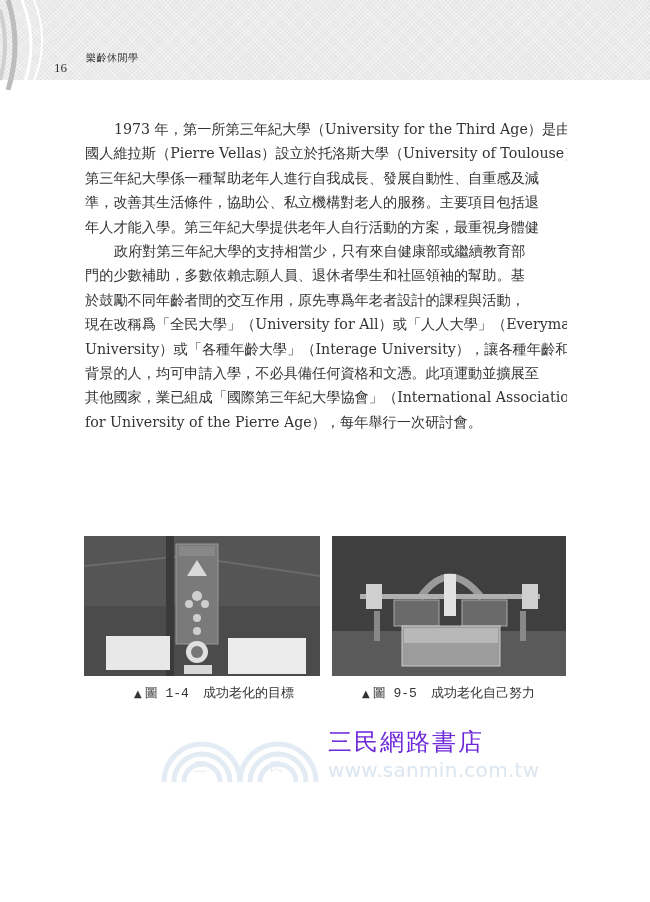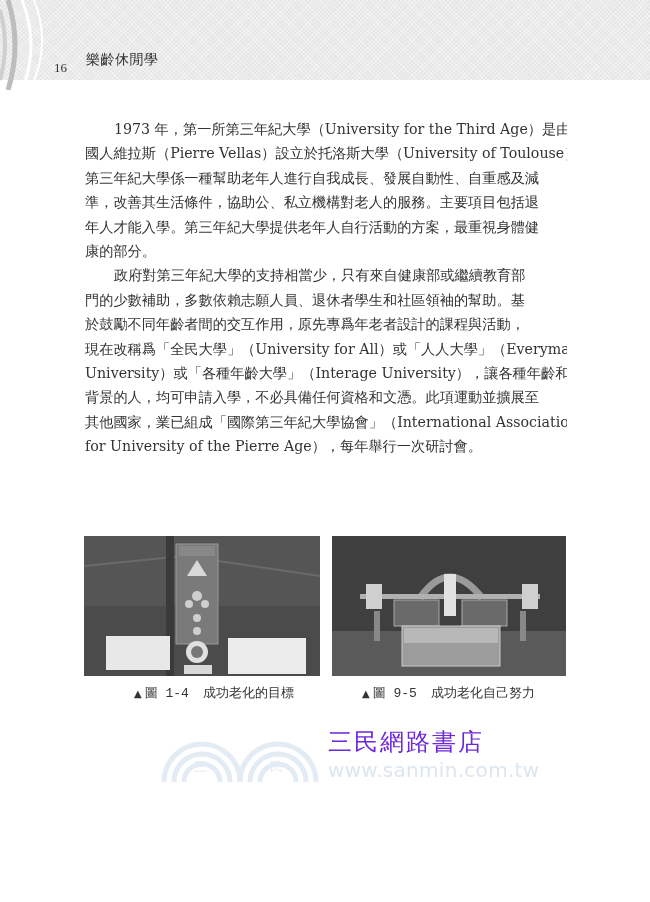--- a/index.html
+++ b/index.html
@@ -16,21 +16,21 @@
       repeating-linear-gradient(45deg, rgba(255,255,255,0.35) 0 1px, transparent 1px 3px),
       repeating-linear-gradient(-45deg, rgba(255,255,255,0.35) 0 1px, transparent 1px 3px);
   }
   .header-arcs { position: absolute; left: 0; top: 0; width: 60px; height: 90px; }
   .page-number {
     position: absolute; left: 54px; top: 60px;
     font-family: "Liberation Serif", serif; font-size: 13px; color: #333;
   }
   .running-title {
     position: absolute; left: 86px; top: 51px;
-    font-size: 14px; color: #333; letter-spacing: 0.5px;
+    font-size: 10px; color: #333; letter-spacing: 0.5px;
   }
   .body-text {
     position: absolute; left: 85px; top: 117px; width: 482px;
     font-size: 14.2px; line-height: 24.4px; text-align: justify;
     color: #333;
   }
   .line { display: block; white-space: nowrap; overflow: hidden; height: 24.4px; }
   .indent { padding-left: 29px; }
   .photo {
     position: absolute; top: 536px; height: 140px;
@@ -70,21 +70,20 @@
   <span class="page-number">16</span>
   <span class="running-title">樂齡休閒學</span>
 </div>
 
 <div class="body-text">
   <span class="line indent">1973 年，第一所第三年紀大學（University for the Third Age）是由法</span>
   <span class="line">國人維拉斯（Pierre Vellas）設立於托洛斯大學（University of Toulouse）。</span>
   <span class="line">第三年紀大學係一種幫助老年人進行自我成長、發展自動性、自重感及減</span>
   <span class="line">準，改善其生活條件，協助公、私立機構對老人的服務。主要項目包括退</span>
   <span class="line">年人才能入學。第三年紀大學提供老年人自行活動的方案，最重視身體健</span>
-  <span class="line">康的部分。</span>
   <span class="line indent">政府對第三年紀大學的支持相當少，只有來自健康部或繼續教育部</span>
   <span class="line">門的少數補助，多數依賴志願人員、退休者學生和社區領袖的幫助。基</span>
   <span class="line">於鼓勵不同年齡者間的交互作用，原先專爲年老者設計的課程與活動，</span>
   <span class="line">現在改稱爲「全民大學」（University for All）或「人人大學」（Everyman's</span>
   <span class="line">University）或「各種年齡大學」（Interage University），讓各種年齡和社會</span>
   <span class="line">背景的人，均可申請入學，不必具備任何資格和文憑。此項運動並擴展至</span>
   <span class="line">其他國家，業已組成「國際第三年紀大學協會」（International Association</span>
   <span class="line">for University of the Pierre Age），每年舉行一次研討會。</span>
 </div>
 

